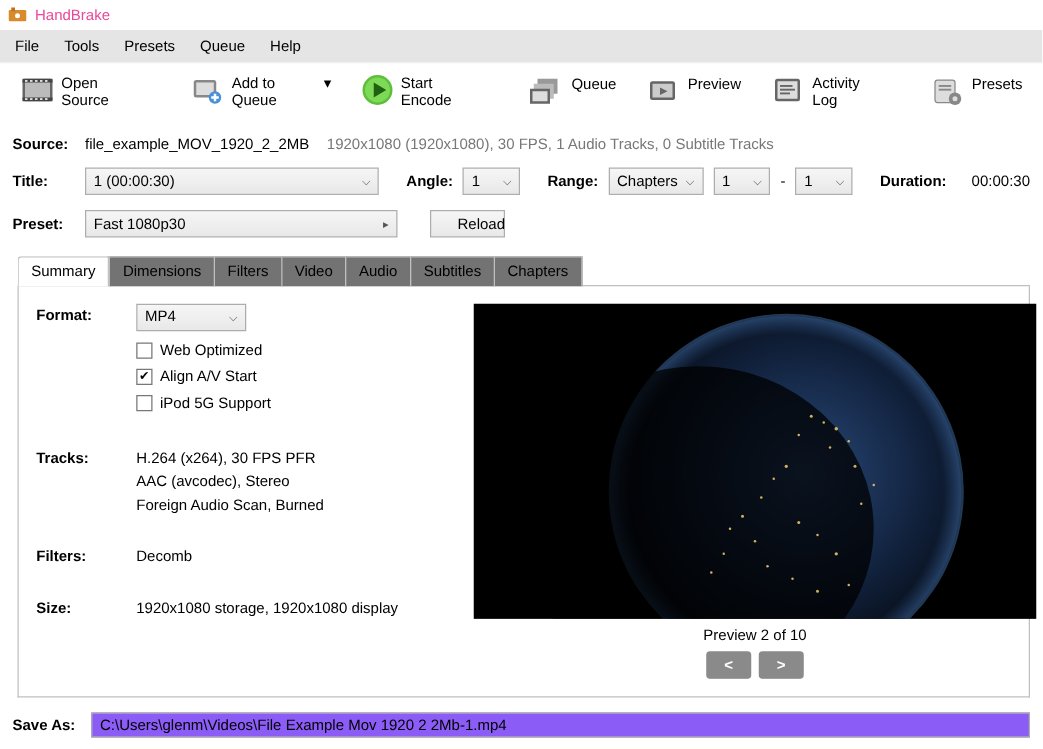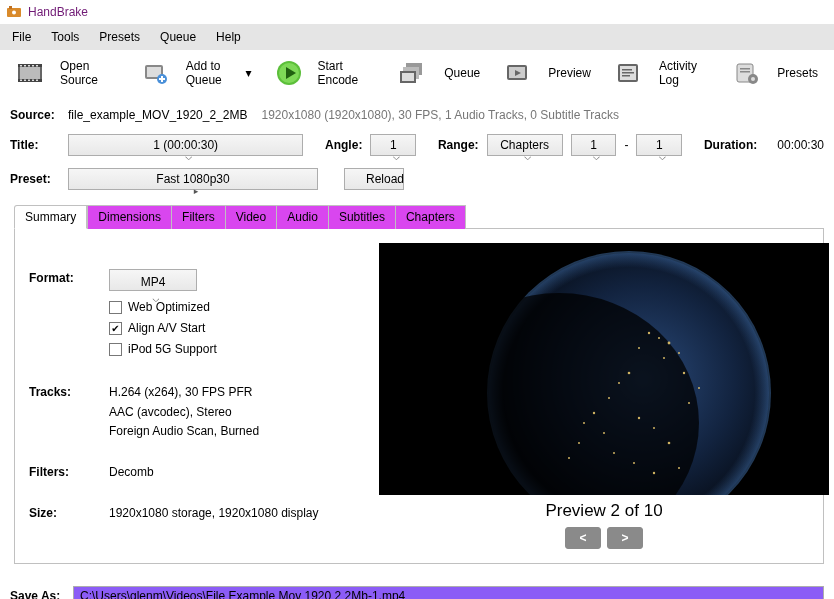--- a/index.html
+++ b/index.html
@@ -9,21 +9,21 @@
     font-size: 12px;
     background: #fff;
     color: #000;
     width: 834px;
   }
   .titlebar {
     display: flex;
     align-items: center;
     padding: 4px 6px;
     font-size: 12px;
-    color: #701a75;
+    color: #ec4899;
   }
   .titlebar .app-icon {
     width: 16px; height: 16px;
     margin-right: 6px;
   }
   .menubar {
     display: flex;
     padding: 3px 2px;
     background: #e5e5e5;
     border-bottom: 1px solid #fff;
@@ -34,22 +34,21 @@
   }
   .toolbar {
     display: flex;
     align-items: center;
     padding: 4px 6px;
     gap: 4px;
     border-bottom: 1px solid #fff;
   }
   .toolbar .tbtn {
     display: flex;
-    align-items: center;
-    gap: 16px;
+    gap: 5px;
     padding: 4px 10px;
     cursor: default;
     border-radius: 2px;
   }
   .tb-icon {
     width: 28px; height: 26px;
     display: flex; align-items: center; justify-content: center;
   }
   .sep { width: 10px; }
   .source-row, .title-row, .preset-row, .saveas-row {
@@ -70,21 +69,20 @@
     padding: 3px 6px;
     font-size: 12px;
     height: 22px;
     display: inline-flex;
     align-items: center;
   }
   .txtfield { background: #8b5cf6; }
   .select {
     justify-content: space-between;
     position: relative;
-    flex-direction: column;
   }
   .select .caret {
     margin-left: 6px;
     font-size: 9px;
     color: #555;
   }
   .btn {
     cursor: default;
     justify-content: center;
   }
@@ -94,42 +92,41 @@
   }
   .tabstrip {
     display: flex;
     margin: 8px 10px 0 14px;
     border-bottom: 1px solid #c0c0c0;
   }
   .tab {
     border: 1px solid #c0c0c0;
     border-bottom: none;
     padding: 4px 10px;
-    background: #d946ef;
+    background: #737373;
     margin-right: 0px;
     position: relative;
     top: 1px;
     cursor: default;
   }
   .tab.active {
     background: #fff;
     border-bottom: 1px solid #fff;
     top: 1px;
   }
   .tab + .tab { border-left: none; }
   .tab.active + .tab { border-left: 1px solid #c0c0c0; }
   .tabstrip .tab:first-child { border-top-left-radius: 3px; }
   .tab-panel {
     border: 1px solid #c0c0c0;
     border-top: none;
-    margin: 0 10px 16px 14px;
+    margin: 0 10px 6px 14px;
     padding: 14px 14px 14px 14px;
     display: flex;
     gap: 20px;
-    align-items: center;
   }
   .summary-left {
     flex: 0 0 330px;
     display: grid;
     grid-template-columns: 80px 1fr;
     row-gap: 4px;
     align-content: start;
   }
   .summary-left .lbl { font-weight: 600; padding-top: 2px;}
   .summary-left .val { line-height: 1.6; }
@@ -169,21 +166,21 @@
     width: 36px; height: 22px;
     background: #8a8a8a;
     color: #fff;
     border: 1px solid #8a8a8a;
     border-radius: 3px;
     display: flex;
     align-items: center; justify-content: center;
     font-weight: 600;
     cursor: default;
   }
-  .preview-caption { margin-top: 6px; font-size: 17px; }
+  .preview-caption { margin-top: 6px; font-size: 12px; }
   .saveas-row .txtfield { flex: 1; height: 20px; }
   .format-select { width: 88px; }
 </style>
 </head>
 <body>
 
 <div class="titlebar">
   <span class="app-icon">
     <svg viewBox="0 0 16 16" width="16" height="16">
       <rect x="1" y="4" width="14" height="9" rx="1" fill="#d98a2b"></rect>

